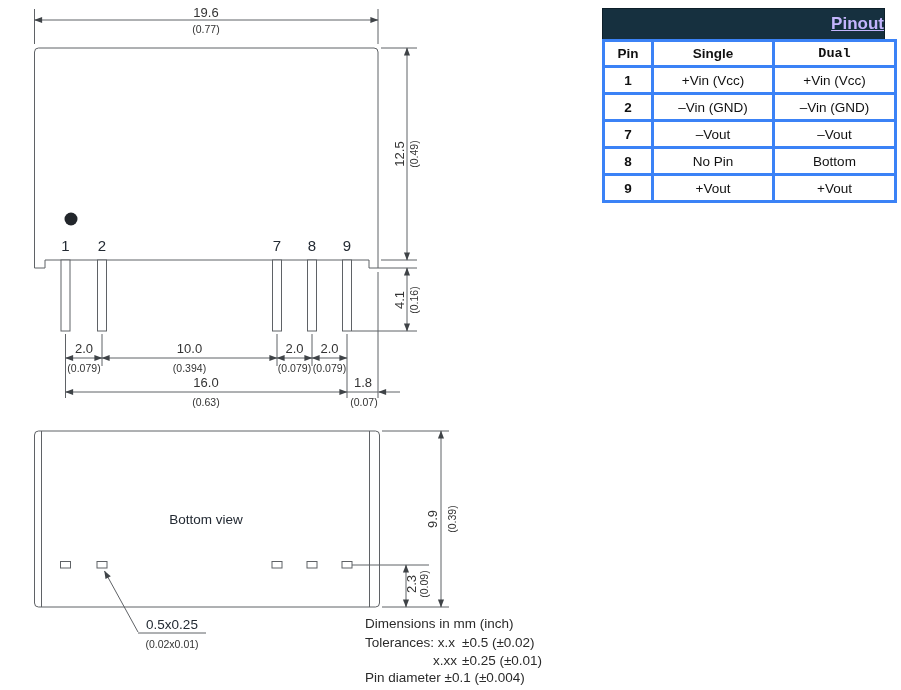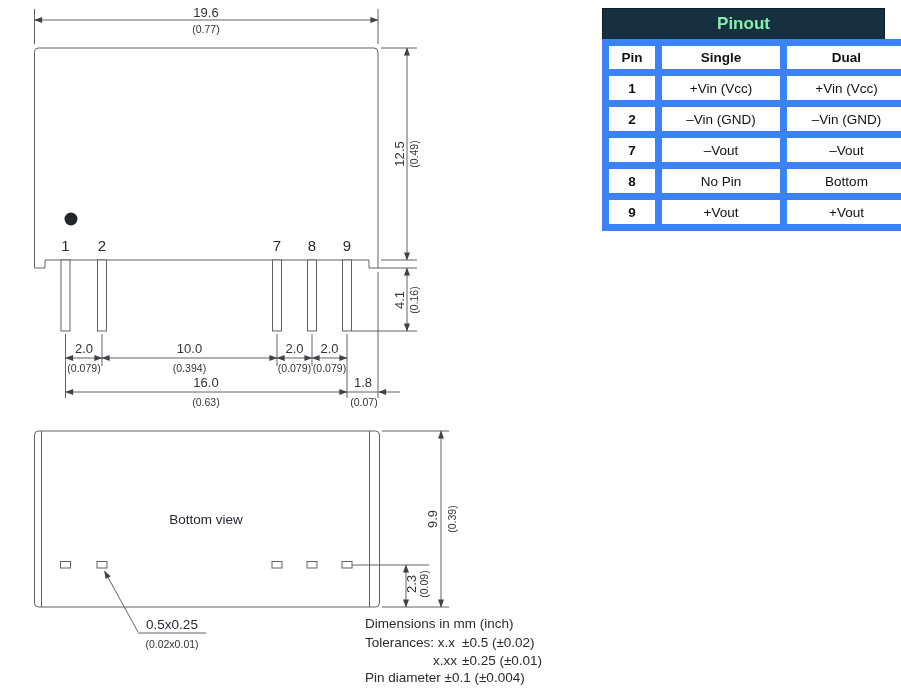--- a/index.html
+++ b/index.html
@@ -9,30 +9,30 @@
   svg text{font-family:"Liberation Sans",sans-serif;fill:#333;white-space:pre;}
   .t13{font-size:13px;}
   .t11{font-size:10.5px;}
   .t15{font-size:15px;fill:#232a33;}
   .tbv{font-size:13.5px;fill:#232a33;}
   .tn{font-size:13.5px;fill:#2b2b2b;}
   .ln{stroke:#5f6266;stroke-width:1;fill:none;}
   .pinrect{stroke:#5f6266;stroke-width:1;fill:#ffffff;}
 
   .pinout{position:absolute;left:602px;top:8px;width:283px;}
-  .pinout-title{height:30px;line-height:30px;text-align:center;background:#16303f;
-                color:#86efac;font-size:17px;font-weight:bold;
-                border:1px solid #0d1e29;border-bottom:none;}
+  .pinout-title{height:30px;line-height:30px;text-align:right;background:#16303f;
+                color:#c4b5fd;font-size:17px;font-weight:bold;
+                border:1px solid #0d1e29;border-bottom:none;text-decoration:underline;}
   .pinout table{border-collapse:collapse;table-layout:fixed;width:283px;font-size:13.5px;color:#111;}
-  .pinout th,.pinout td{border:7px solid #3b82f6;text-align:center;padding:0;}
+  .pinout th,.pinout td{border:3px solid #3b82f6;text-align:center;padding:0;}
   .pinout th{height:23px;font-weight:bold;}
   .pinout td{height:24px;}
   .c-pin{width:46px;}
   .c-single{width:118px;}
-  .c-dual{width:119px;}
+  .c-dual{width:119px;font-family:Liberation Mono, monospace;}
   .pin-num{font-weight:bold;}
 </style>
 </head>
 <body>
 
 <div class="canvas">
 
   <svg width="901" height="690" viewBox="0 0 901 690">
     <defs>
       <marker id="ah" viewBox="0 0 10 10" refX="9.5" refY="5" markerWidth="10" markerHeight="8" orient="auto-start-reverse">

